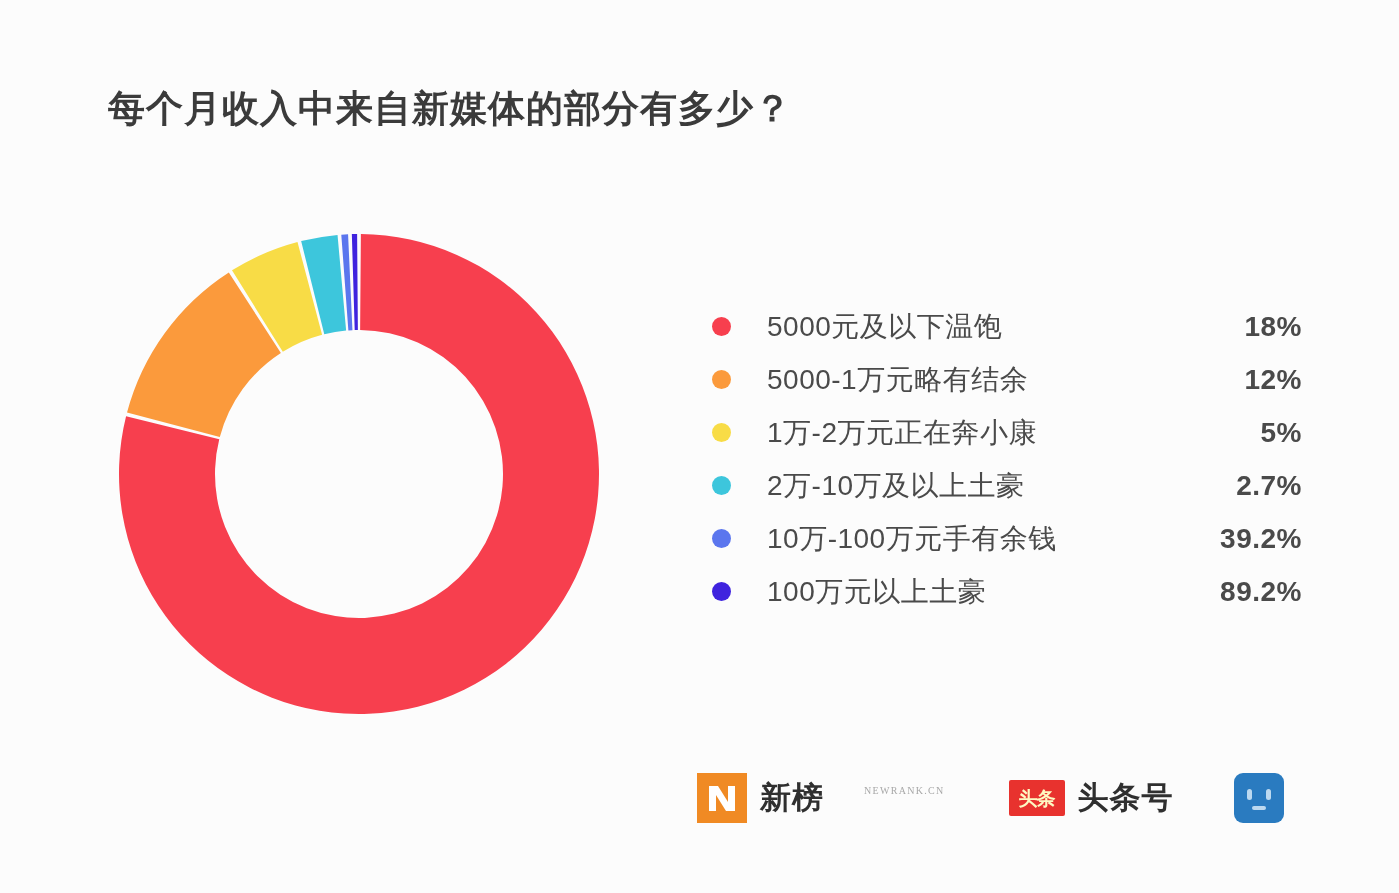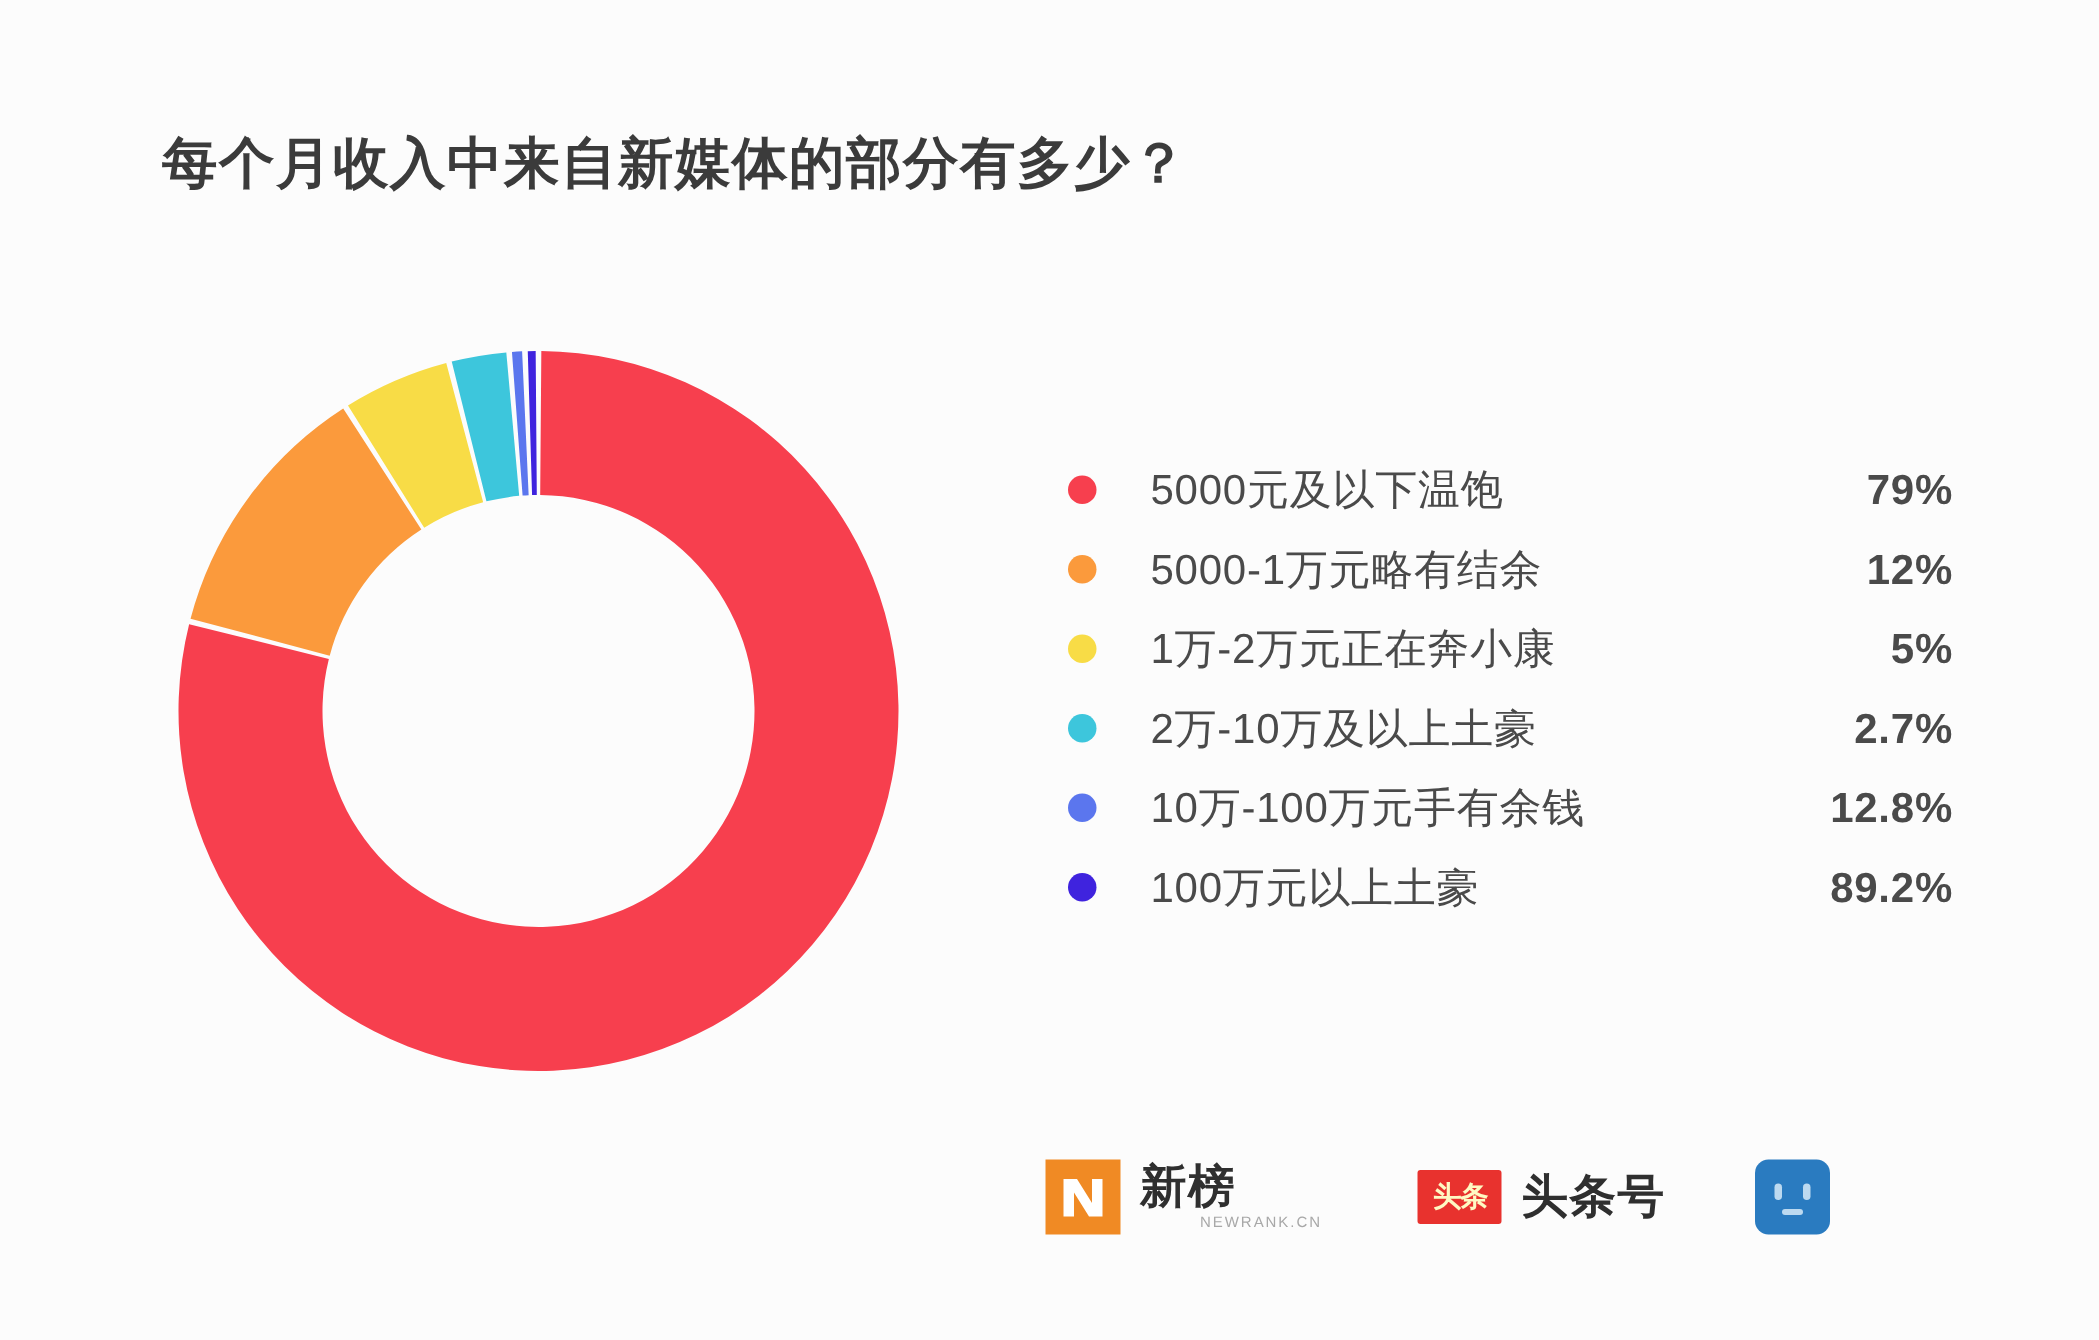--- a/index.html
+++ b/index.html
@@ -94,22 +94,23 @@
     align-items: center;
   }
   .logo-mark {
     flex: 0 0 auto;
     display: flex;
     align-items: center;
     justify-content: center;
   }
   .logo-text-group {
     display: flex;
-    flex-direction: column;
+    flex-direction: row;
     justify-content: center;
+    font-family: Liberation Serif, serif;
   }
   .logo-name {
     font-size: 31px;
     font-weight: bold;
     color: #2f2f2f;
     line-height: 1.05;
     letter-spacing: 1px;
   }
   .logo-sub {
     font-size: 10px;
@@ -170,41 +171,41 @@
           <path d="M 223.29750887113644 1.6537616593222708 A 240 240 0 0 1 230.07103823363593 1.248967062268207 L 234.44262294018156 97.14938023736093 A 144 144 0 0 0 230.37850532268186 97.39225699559336 Z" fill="#5b76ee"></path>
           <path d="M 233.83823206271657 1.1068798818679966 A 240 240 0 0 1 239.11506378670956 1.0074021652504541 L 239.86903827202573 97.00444129915027 A 144 144 0 0 0 236.70293923762995 97.06412792912081 Z" fill="#3f23de"></path>
         </g>
     </svg>
   </div>
 
   <div id="legend">
       <div class="legend-row">
         <span class="legend-dot" style="background: rgb(247, 63, 78);"></span>
         <span class="legend-label">5000元及以下温饱</span>
-        <span class="legend-value">79%</span>
+        <span class="legend-value">18%</span>
       </div>
       <div class="legend-row">
         <span class="legend-dot" style="background: rgb(251, 154, 60);"></span>
         <span class="legend-label">5000-1万元略有结余</span>
         <span class="legend-value">12%</span>
       </div>
       <div class="legend-row">
         <span class="legend-dot" style="background: rgb(248, 220, 70);"></span>
         <span class="legend-label">1万-2万元正在奔小康</span>
         <span class="legend-value">5%</span>
       </div>
       <div class="legend-row">
         <span class="legend-dot" style="background: rgb(61, 198, 220);"></span>
         <span class="legend-label">2万-10万及以上土豪</span>
         <span class="legend-value">2.7%</span>
       </div>
       <div class="legend-row">
         <span class="legend-dot" style="background: rgb(91, 118, 238);"></span>
         <span class="legend-label">10万-100万元手有余钱</span>
-        <span class="legend-value">12.8%</span>
+        <span class="legend-value">39.2%</span>
       </div>
       <div class="legend-row">
         <span class="legend-dot" style="background: rgb(63, 35, 222);"></span>
         <span class="legend-label">100万元以上土豪</span>
         <span class="legend-value">89.2%</span>
       </div>
     </div>
 
   <div id="footer-logos">
 

